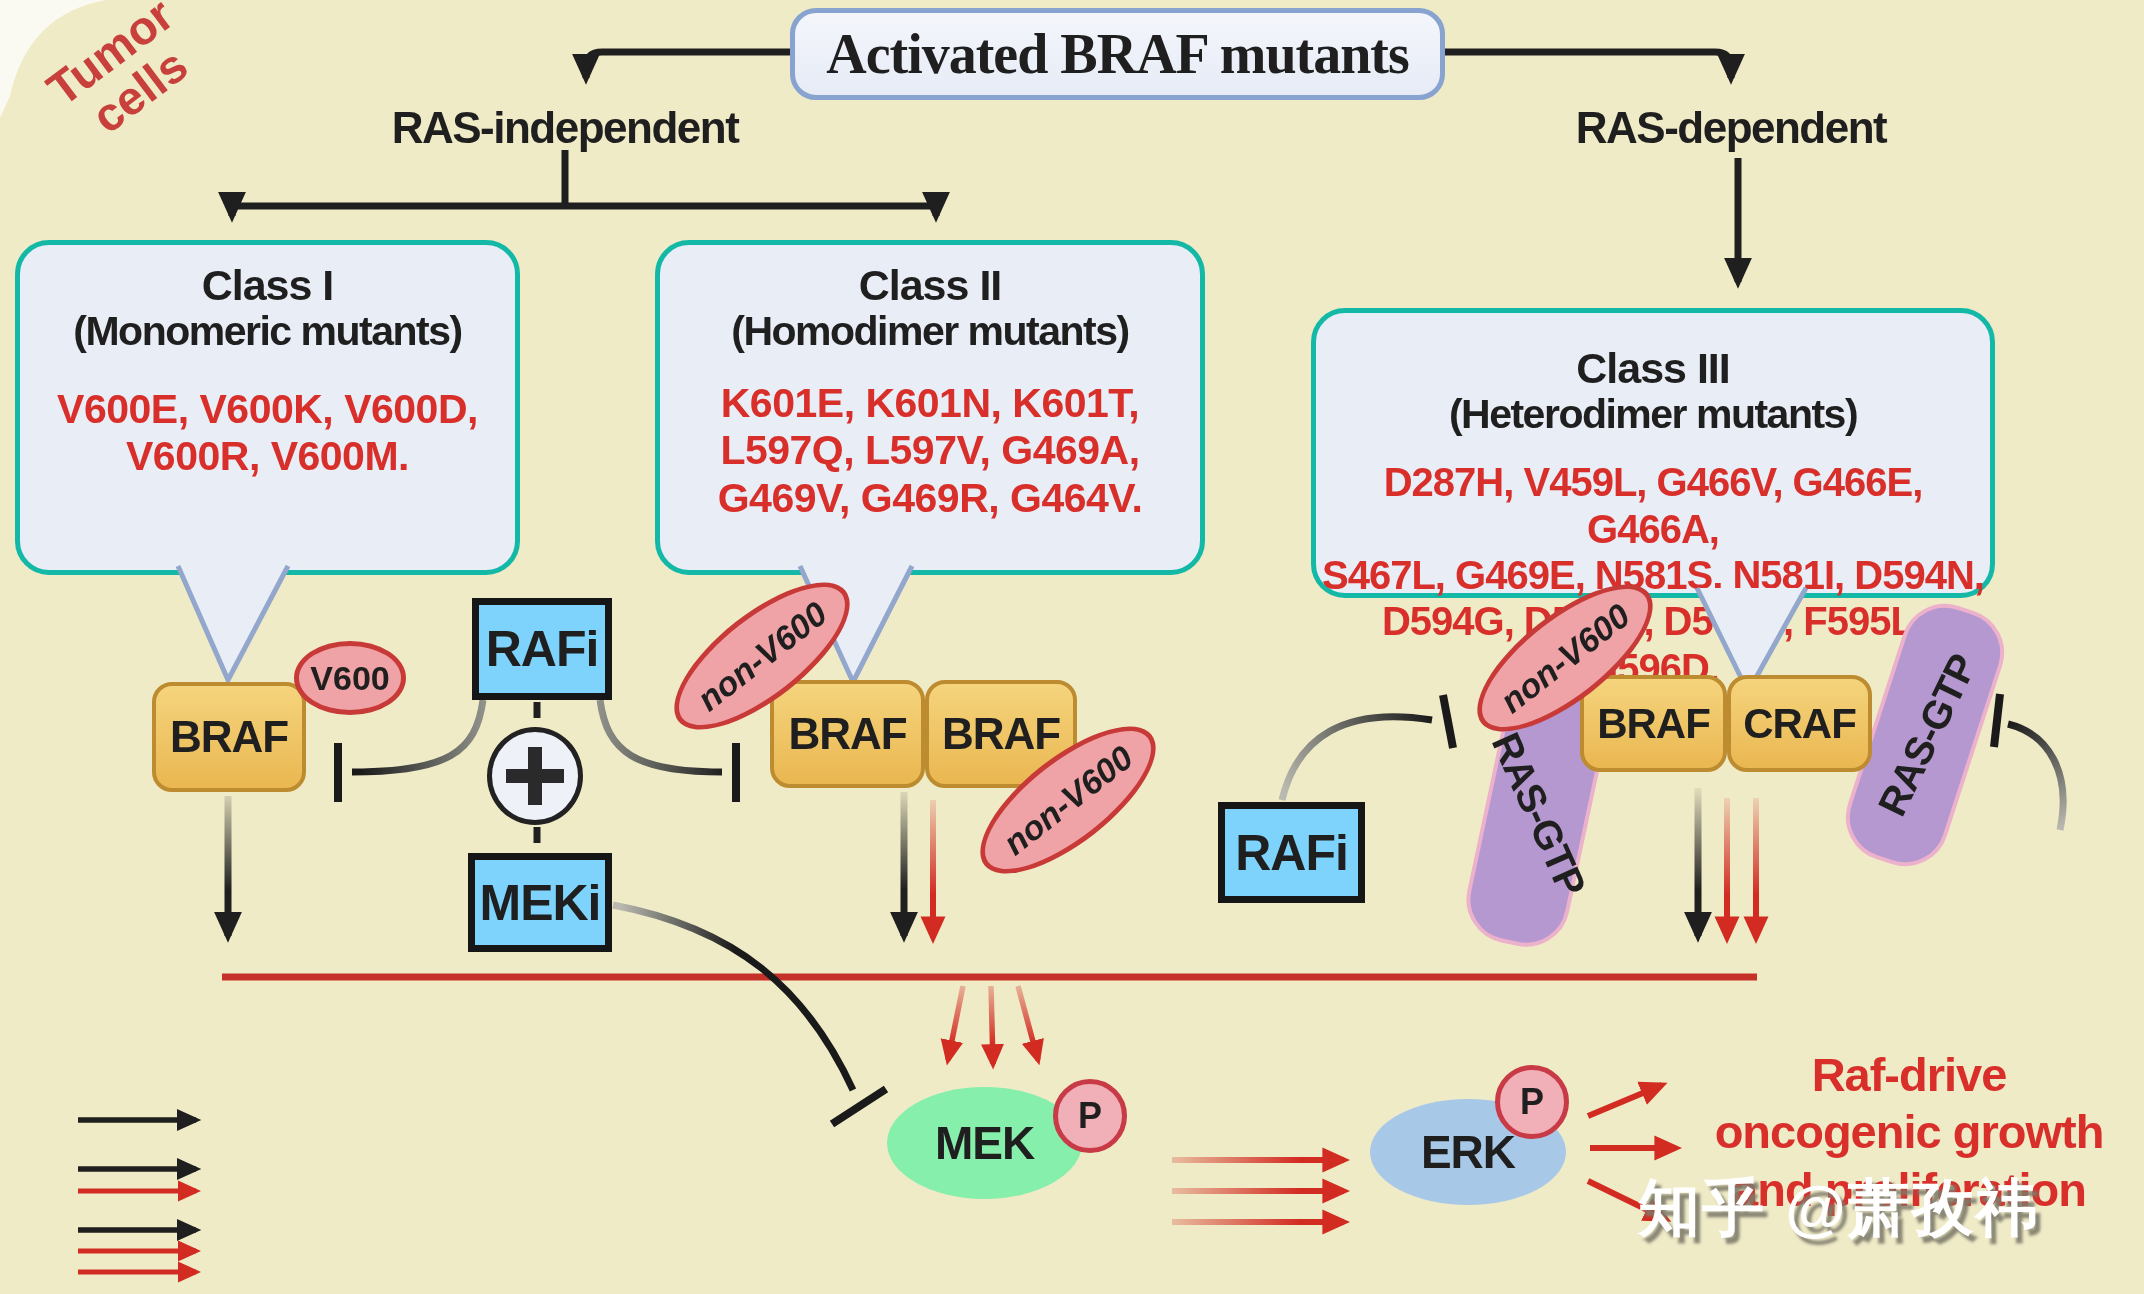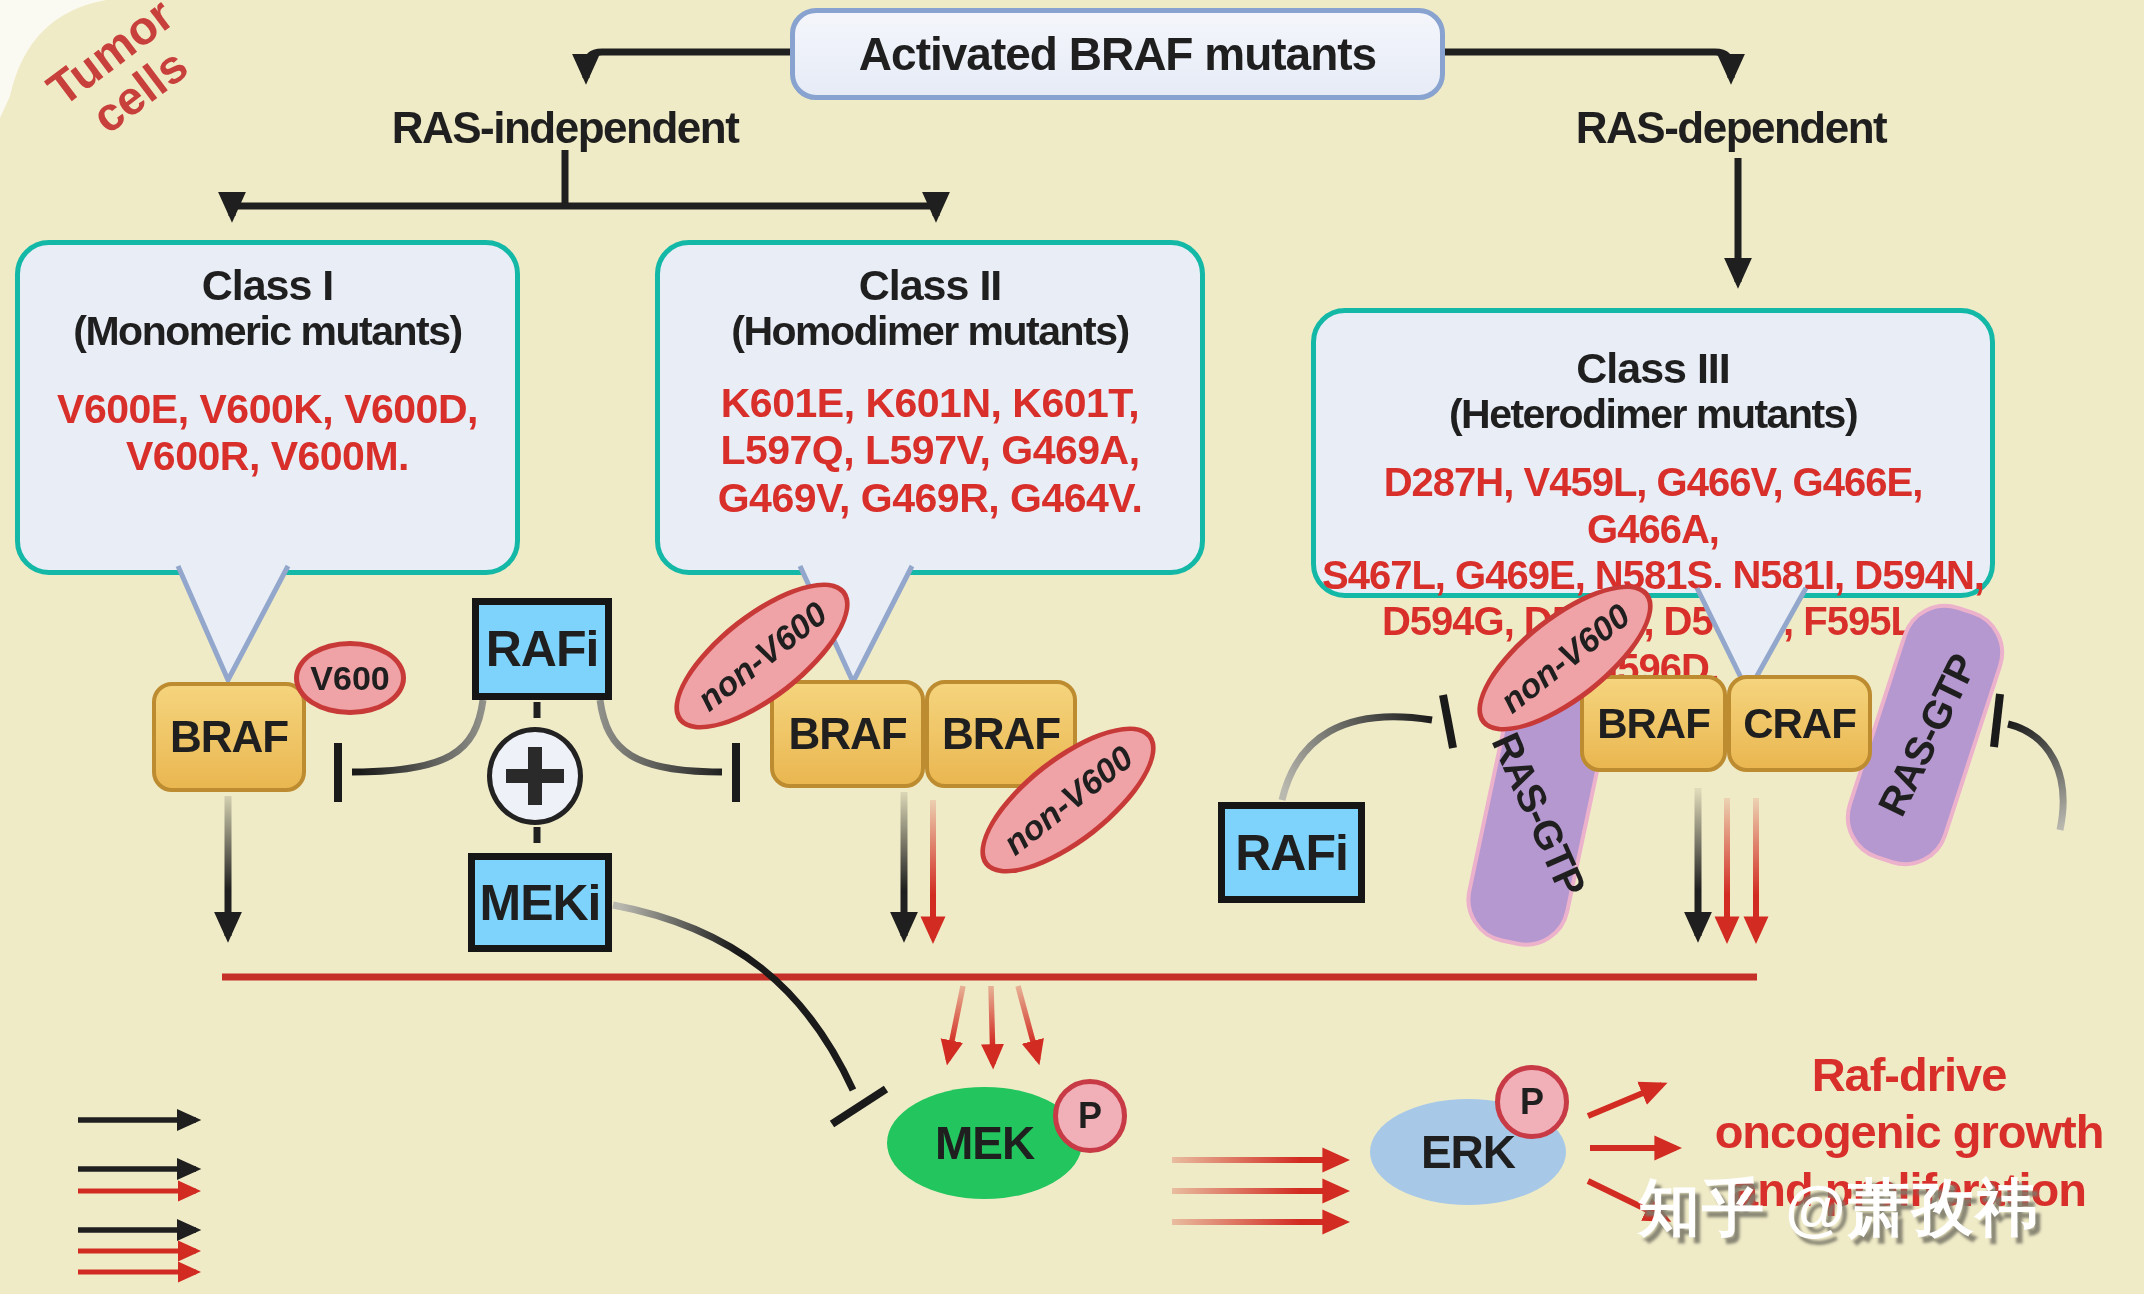--- a/index.html
+++ b/index.html
@@ -190,21 +190,21 @@
       <path d="M78,1251 H196" stroke="#d22b22" stroke-width="5" marker-end="url(#mR)"></path>
       <path d="M78,1272 H196" stroke="#d22b22" stroke-width="5" marker-end="url(#mR)"></path>
     </g>
   </svg>
 
   <div class="ab tumor pre" style="left:10px;top:22px;width:230px;transform:rotate(-37deg);z-index:6;">Tumor
 cells</div>
 
   <div class="ab ctr" style="left:790px;top:8px;width:655px;height:92px;background:linear-gradient(#f4f6fb,#e6ebf6);
               border:5px solid #88a3cf;border-radius:26px;box-sizing:border-box;z-index:6;">
-    <span style="font-size:46px;letter-spacing:-1px;">Activated BRAF mutants</span>
+    <span style="font-size:56px;letter-spacing:-1px;font-family:Liberation Serif, serif;">Activated BRAF mutants</span>
   </div>
 
   <div class="ab ctr branch" style="left:340px;top:104px;width:450px;height:48px;z-index:6;">RAS-independent</div>
   <div class="ab ctr branch" style="left:1506px;top:104px;width:450px;height:48px;z-index:6;">RAS-dependent</div>
 
   <div class="ab ctr obox" style="left:152px;top:682px;width:154px;height:110px;z-index:6;">
     <span>BRAF</span>
   </div>
   <div class="ab ctr tagOval" style="left:294px;top:641px;width:112px;height:74px;z-index:7;">
     <span>V600</span>
@@ -249,21 +249,21 @@
   <div class="ab ctr obox" style="left:1727px;top:675px;width:145px;height:97px;font-size:42px;z-index:8;">
     <span>CRAF</span>
   </div>
   <div class="ab ctr tagOval" style="left:1459px;top:615px;width:212px;height:86px;transform:rotate(-38deg);font-style:italic;z-index:9;">
     <span>non-V600</span>
   </div>
   <div class="ab ctr ibox" style="left:1218px;top:802px;width:147px;height:101px;z-index:6;">
     <span>RAFi</span>
   </div>
 
-  <div class="ab ctr ell" style="left:887px;top:1087px;width:195px;height:112px;background:#22c55e;z-index:6;">
+  <div class="ab ctr ell" style="left:887px;top:1087px;width:195px;height:112px;background:#86efac;z-index:6;">
     <span>MEK</span>
   </div>
   <div class="ab ctr pcirc" style="left:1053px;top:1079px;width:74px;height:74px;z-index:7;">
     <span>P</span>
   </div>
   <div class="ab ctr ell" style="left:1370px;top:1099px;width:196px;height:106px;background:#a7c9e7;z-index:6;">
     <span>ERK</span>
   </div>
   <div class="ab ctr pcirc" style="left:1495px;top:1065px;width:74px;height:74px;z-index:7;">
     <span>P</span>

